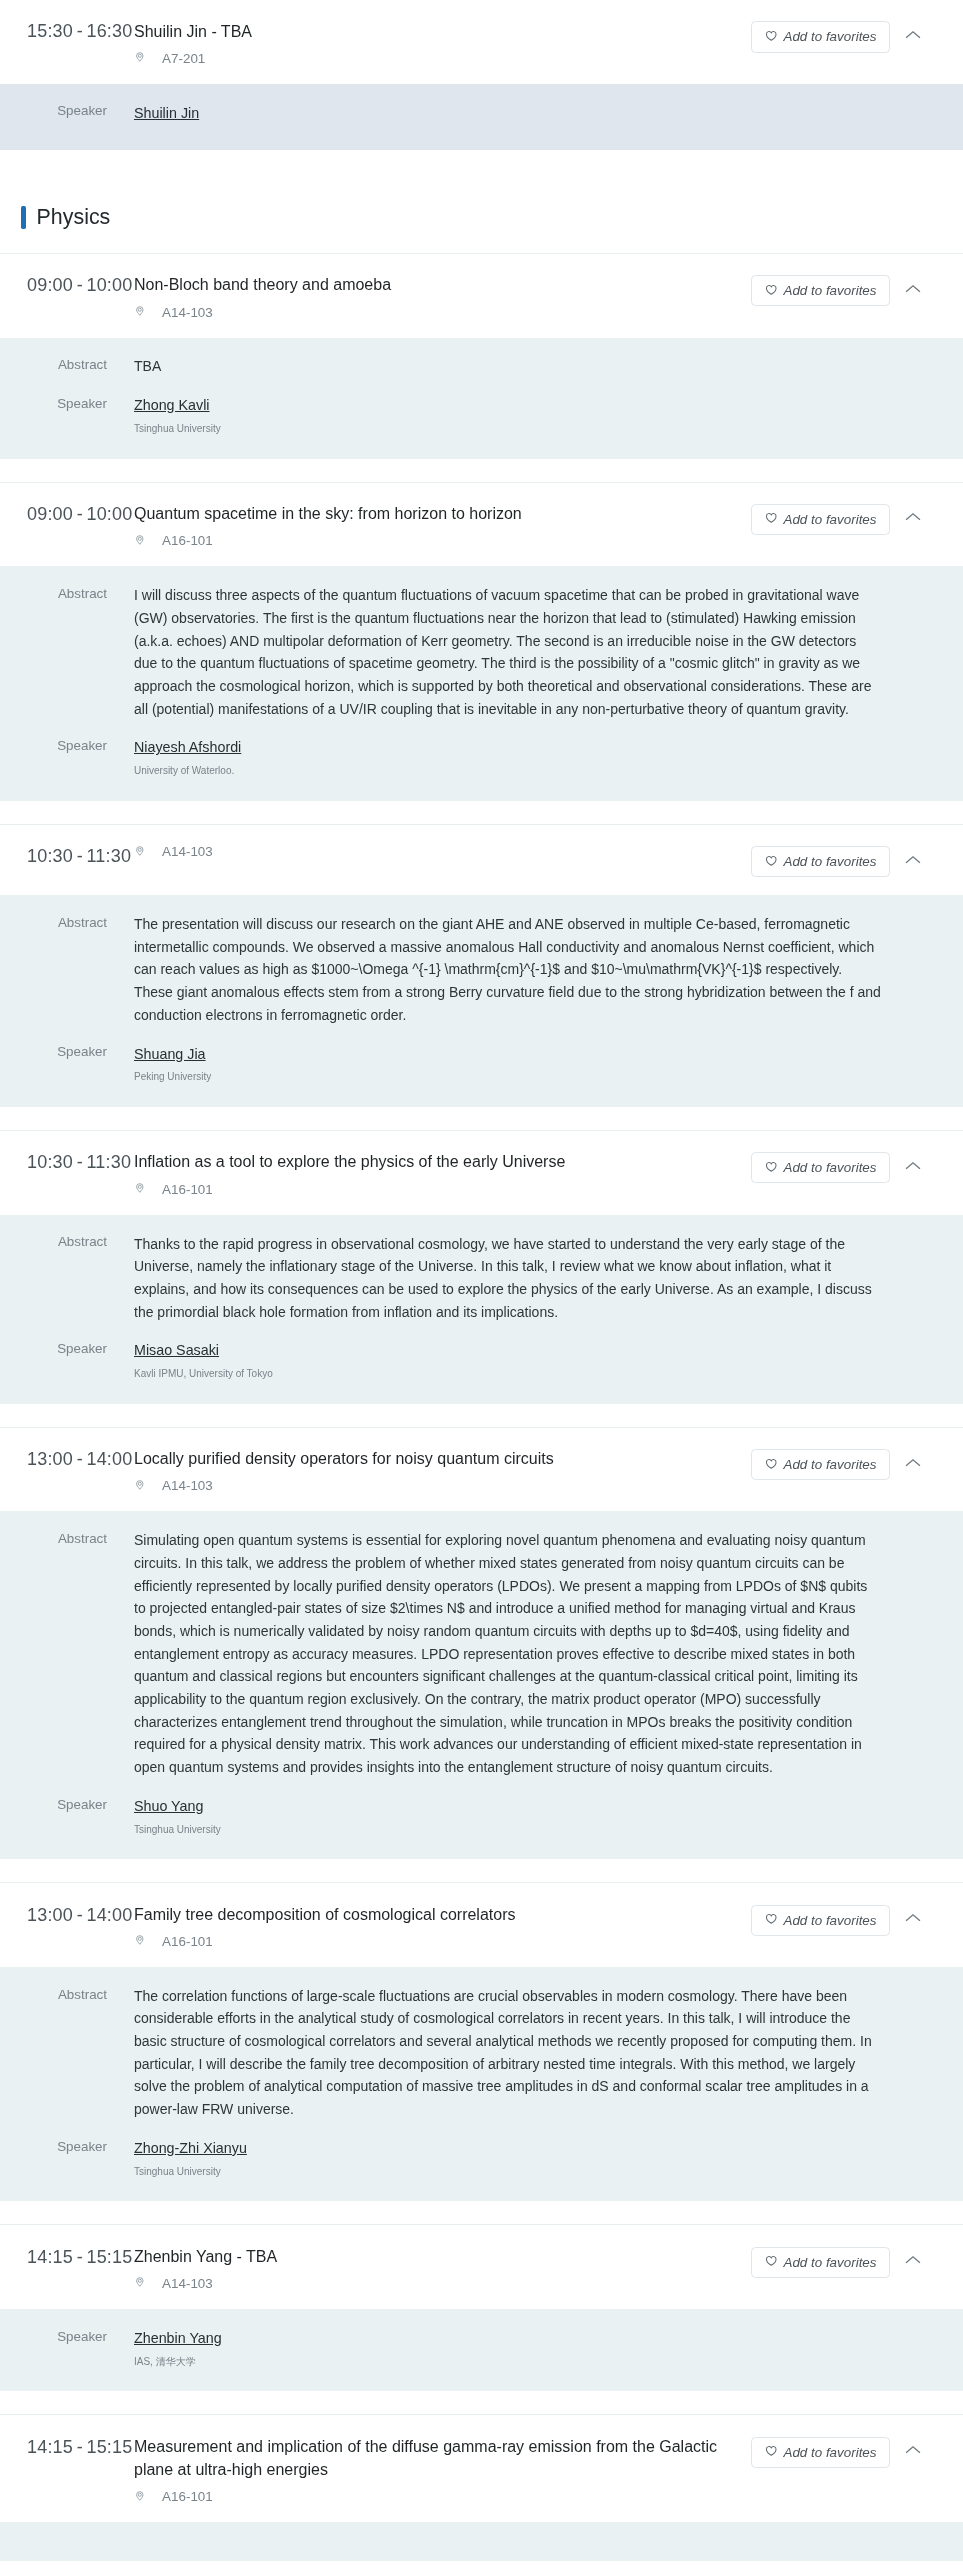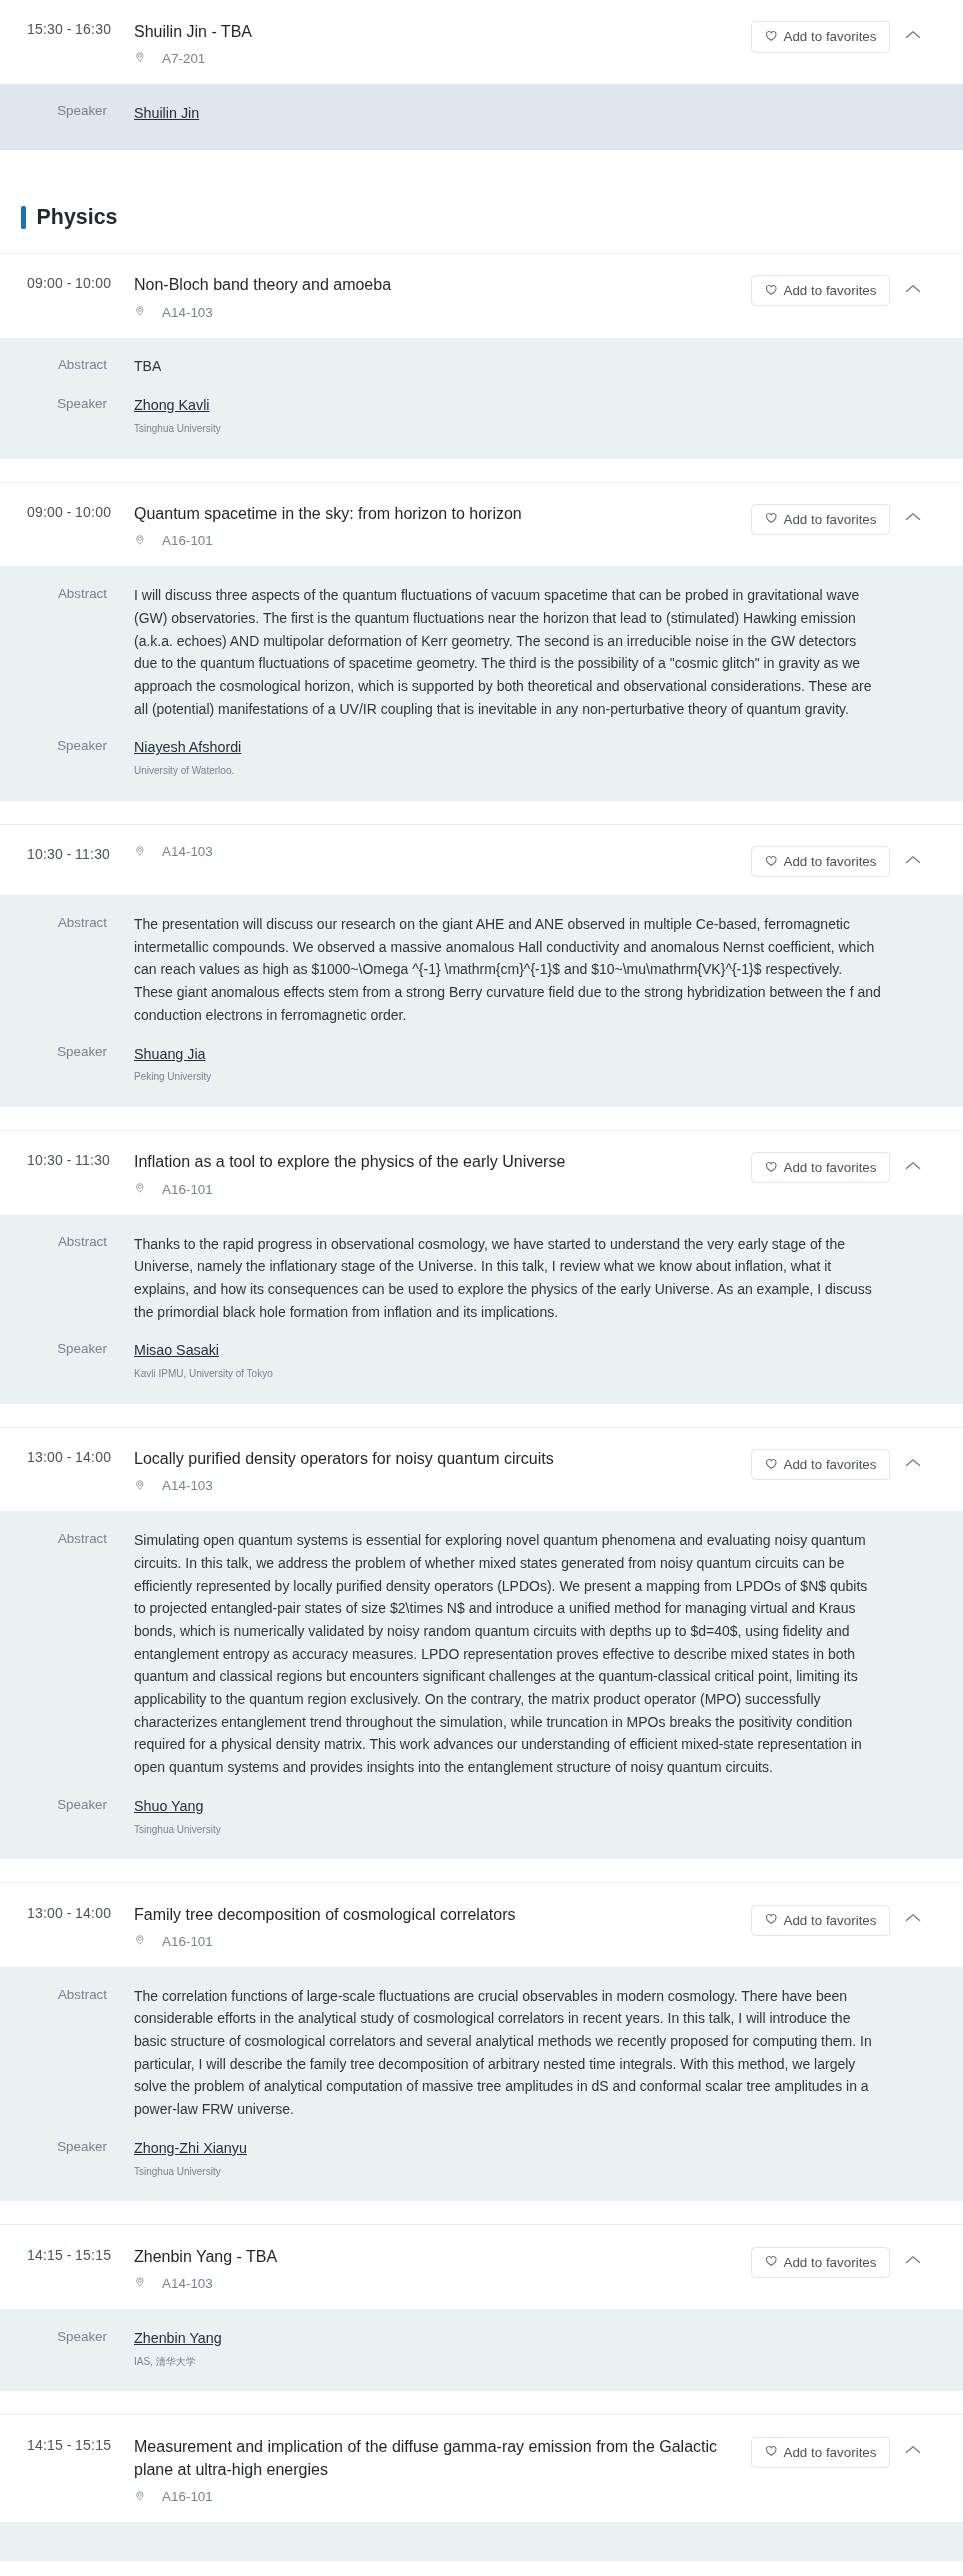--- a/index.html
+++ b/index.html
@@ -23,21 +23,21 @@
     align-items: flex-start;
     padding: 19.6px 27px 18px 27px;
     background: #ffffff;
     border-top: 0.9px solid #e9eef0;
   }
   .session:first-child .session-head { border-top: none; }
 
   .time {
     width: 107px;
     flex: 0 0 107px;
-    font-size: 14px;
+    font-size: 18px;
     color: #4a5358;
     padding-top: 1.8px;
     letter-spacing: 0.2px;
     white-space: nowrap;
   }
   .time .dash { padding: 0 3.6px; color: #6d7binary; }
 
   .title-block {
     flex: 1 1 auto;
     padding-right: 21.4px;
@@ -66,20 +66,21 @@
     gap: 6.2px;
     border: 0.9px solid #dfe5e8;
     background: #fff;
     border-radius: 4.5px;
     padding: 7.1px 12.5px;
     font-size: 13.4px;
     color: #4c5358;
     cursor: pointer;
     white-space: nowrap;
     margin-top: 1.8px;
+    font-style: italic;
   }
   .fav-btn svg { flex: 0 0 auto; }
 
   .chev {
     flex: 0 0 auto;
     width: 46px;
     display: flex;
     justify-content: center;
     align-items: flex-start;
     padding-top: 7.1px;
@@ -135,21 +136,21 @@
   .section-bar {
     width: 4.5px;
     height: 23px;
     background: #1f6fb2;
     border-radius: 1.8px;
     flex: 0 0 auto;
   }
   .section-title {
     font-size: 21.4px;
     color: #222a2d;
-    font-weight: 700;
+    font-weight: 400;
   }
 </style>
 </head>
 <body>
 
 <div class="page" id="page">
     <div class="session">
       <div class="session-head">
         <div class="time"><span>15:30</span><span class="dash">-</span><span>16:30</span></div>
         <div class="title-block">

